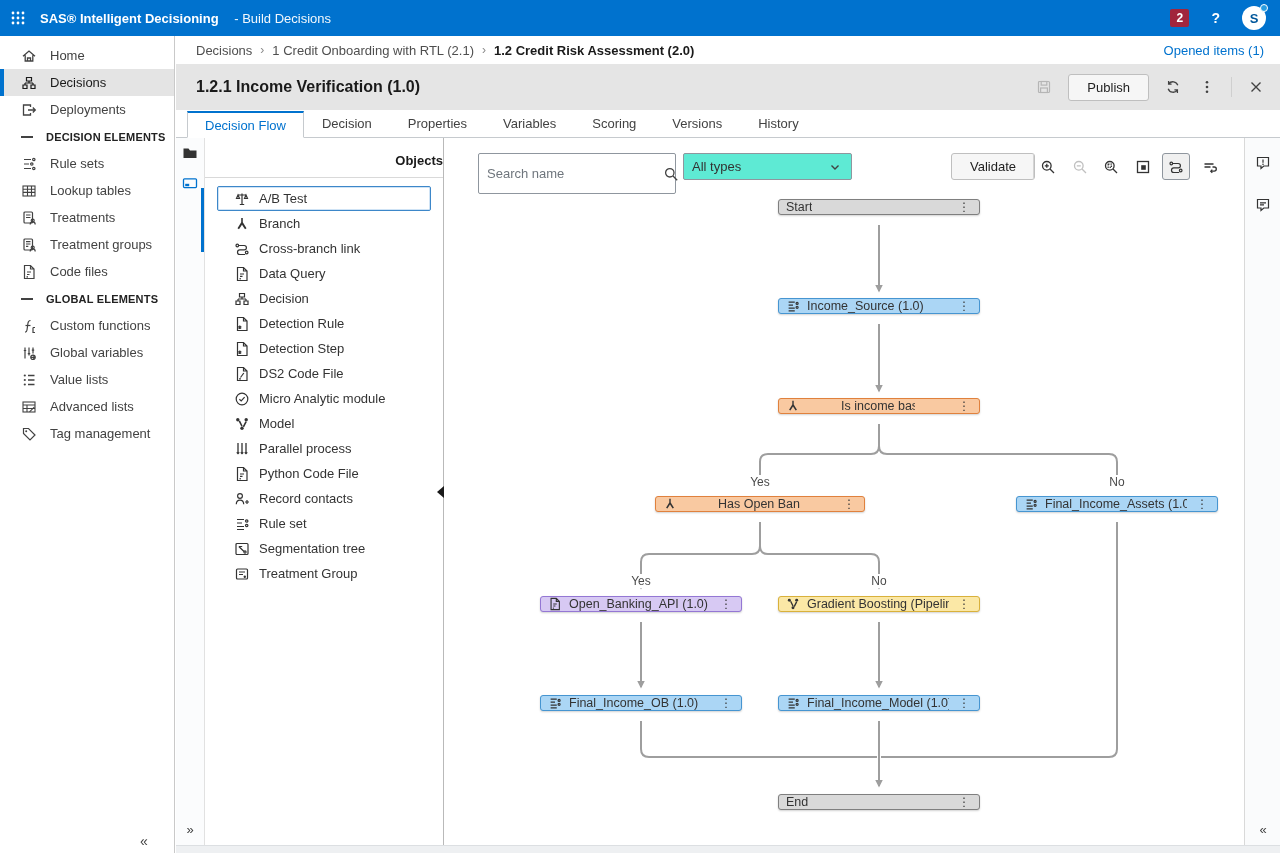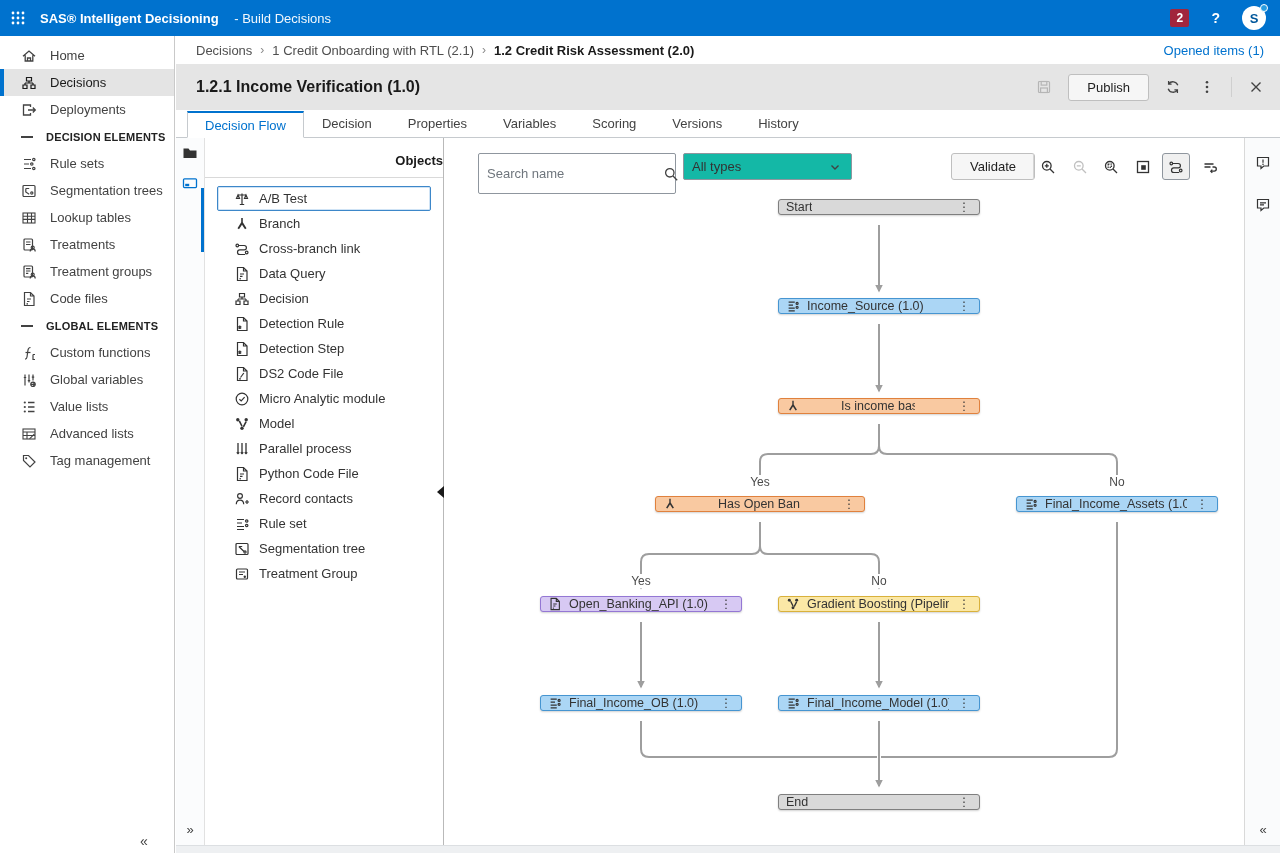--- a/index.html
+++ b/index.html
@@ -62,21 +62,21 @@
   .objitem.sel { border:1px solid #3d87c9; box-shadow:0 0 0 1px #cfe3f5 inset; }
   .panel-collapse-handle { position:absolute; left:437px; top:486px; width:0; height:0; border-top:6px solid transparent; border-bottom:6px solid transparent; border-right:7px solid #1a1a1a; cursor:pointer; z-index:5; }
 
   
   .canvas { position:absolute; left:445px; top:138px; width:799px; height:707px; background:#fff; overflow:hidden; }
   .edges { position:absolute; left:0; top:0; z-index:1; }
   .ctoolbar { position:absolute; left:0; top:0; width:799px; height:56px; z-index:3; }
   .searchbox { position:absolute; left:33px; top:15px; width:198px; height:41px; border:1px solid #8f969e; border-radius:2px; background:#fff; display:flex; align-items:center; padding:0 6px 0 8px; }
   .searchbox input { border:none; outline:none; flex:1; font-size:13px; font-family:inherit; color:#333; }
   .searchbox input::placeholder { color:#6f767d; }
-  .typesel { position:absolute; left:238px; top:15px; width:169px; height:27px; border:1px solid #8f969e; border-radius:2px; background:#14b8a6; display:flex; align-items:center; padding:0 8px; color:#333; cursor:pointer; }
+  .typesel { position:absolute; left:238px; top:15px; width:169px; height:27px; border:1px solid #8f969e; border-radius:2px; background:#5eead4; display:flex; align-items:center; padding:0 8px; color:#333; cursor:pointer; }
   .typesel .chev { margin-left:auto; color:#424242; }
   .validate-btn { position:absolute; left:506px; top:15px; }
   .tb-div { position:absolute; left:588px; top:16px; width:1px; height:25px; background:#d4d4d4; }
   .tbic { position:absolute; top:15px; width:28px; height:27px; display:flex; align-items:center; justify-content:center; color:#333; cursor:pointer; border:1px solid transparent; border-radius:3px; }
   .tbic.dim { color:#c0c0c0; cursor:default; }
   .tbic.pressed { border:1px solid #8f969e; background:#f0f0f0; }
 
   
   .node { position:absolute; width:202px; height:16px; border-radius:3px; display:flex; align-items:center; gap:7px; padding:0 7px; font-size:12.5px; color:#333; z-index:2; cursor:pointer; box-shadow:0 1px 2px rgba(0,0,0,.18); }
   .node .lbl { white-space:nowrap; overflow:hidden; }
@@ -150,28 +150,20 @@
     <span>DECISION ELEMENTS</span>
   </div>
   <div class="side-item">
     <svg class="ic" viewBox="0 0 16 16" stroke="currentColor" fill="none" stroke-width="1.2">
         <path d="M3 3.5h7M3 8h5M3 12.5h7"></path>
         <circle cx="12.8" cy="3.5" r="1.2"></circle>
         <circle cx="10.8" cy="8" r="1.2"></circle>
         <circle cx="12.8" cy="12.5" r="1.2"></circle>
       </svg>
     <span>Rule sets</span>
-  </div>
-  <div class="side-item">
-    <svg class="ic" viewBox="0 0 16 16" stroke="currentColor" fill="none" stroke-width="1.2">
-        <rect x="2" y="2.5" width="12" height="11" rx="1"></rect>
-        <path d="M4.8 5.5h3.4M4.8 5.5V9l3.4 2.2"></path>
-        <circle cx="10.8" cy="10" r="1.1"></circle>
-      </svg>
-    <span>Segmentation trees</span>
   </div>
   <div class="side-item">
     <svg class="ic" viewBox="0 0 16 16" stroke="currentColor" fill="none" stroke-width="1.1">
         <rect x="2" y="3" width="12" height="10"></rect>
         <path d="M2 6.2h12M2 9.4h12M6.5 3v10M10.5 3v10"></path>
       </svg>
     <span>Lookup tables</span>
   </div>
   <div class="side-item">
     <svg class="ic" viewBox="0 0 16 16" stroke="currentColor" fill="none" stroke-width="1.2">

